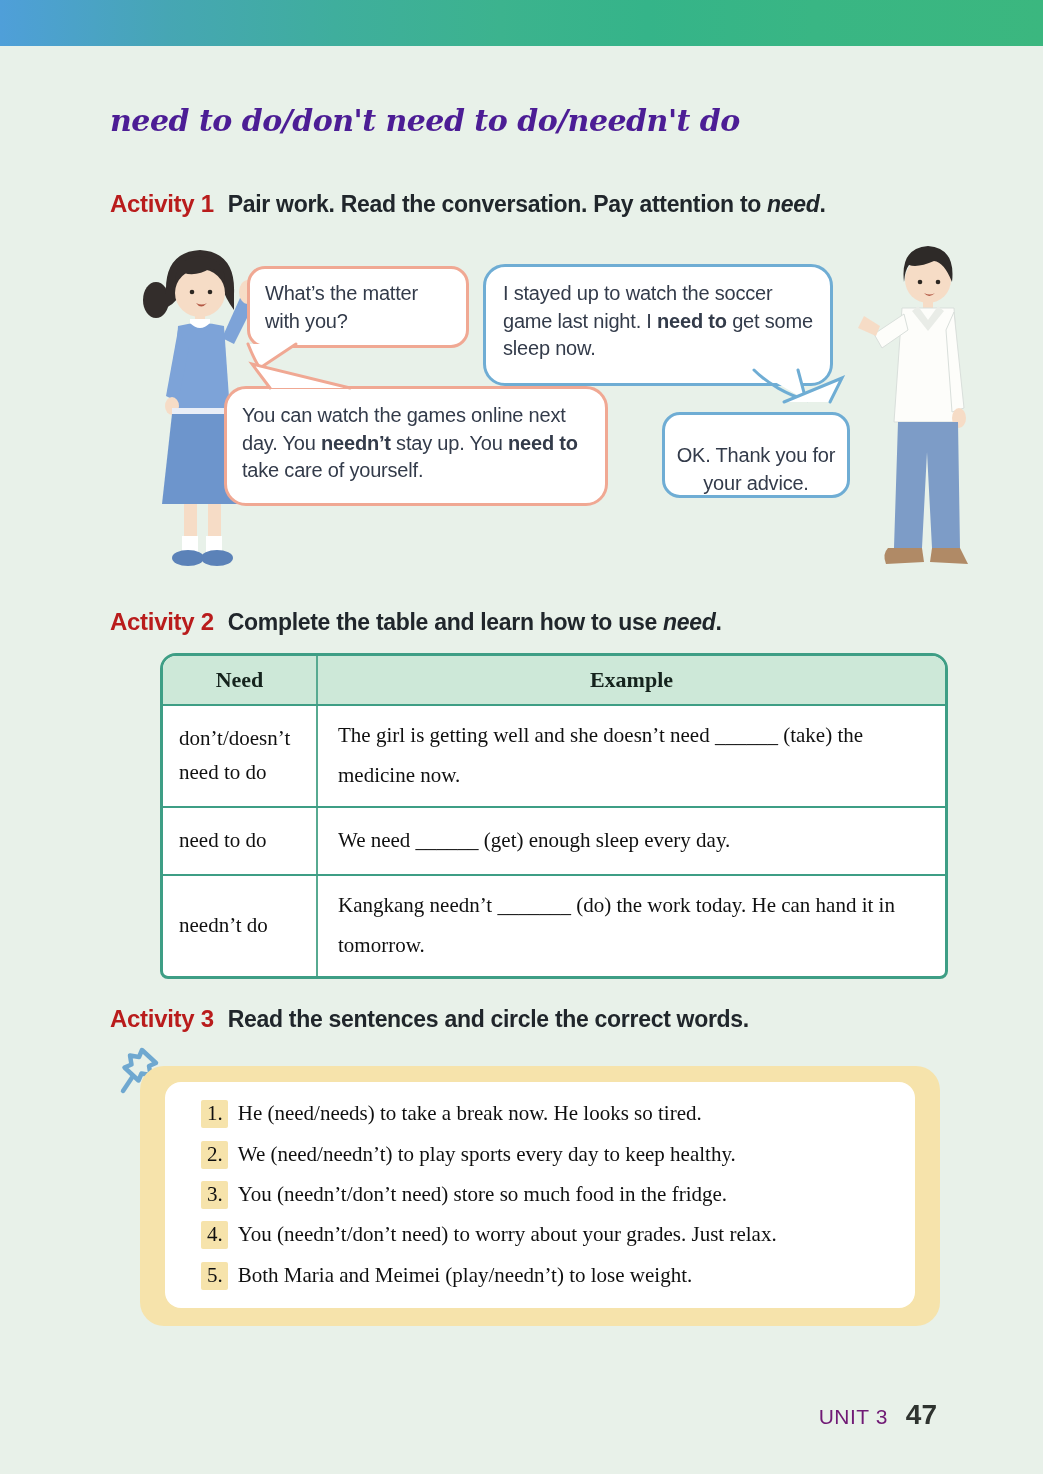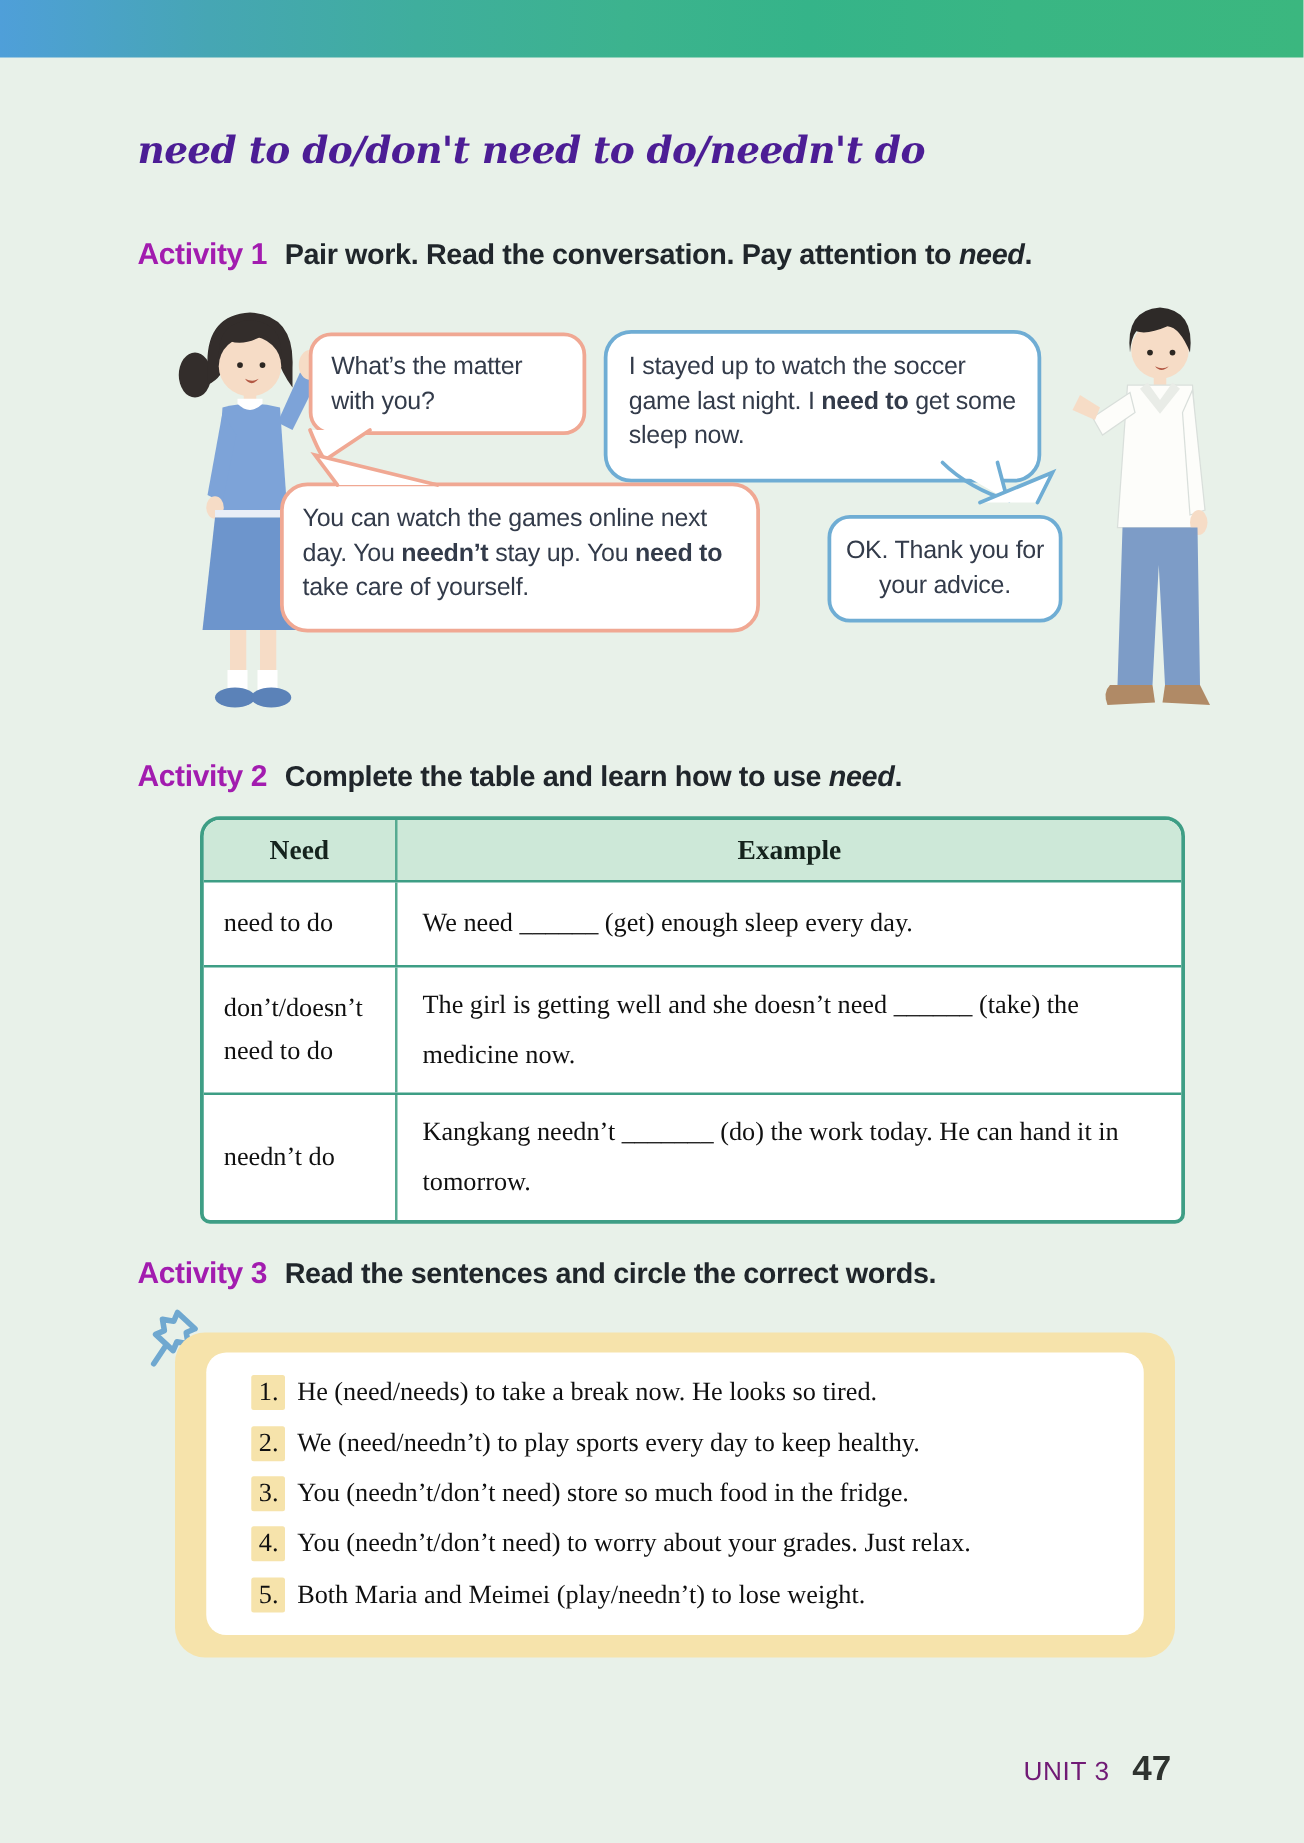--- a/index.html
+++ b/index.html
@@ -4,37 +4,37 @@
 <style>
   html,body{margin:0;padding:0;background:#e8f1e9;}
   .page{position:relative;width:1043px;height:1474px;margin:0 auto;background:#e8f1e9;
         font-family:"Liberation Sans",sans-serif;overflow:hidden;}
   .top-bar{position:absolute;left:0;top:0;width:1043px;height:46px;
         background:linear-gradient(90deg,#4f9fd9 0%,#46a6b4 16%,#3fae9d 32%,#3cb38e 48%,#35b489 62%,#39b684 78%,#3bb77f 100%);}
   .page-title{position:absolute;left:110px;top:103px;margin:0;
         font-family:"DejaVu Serif",serif;font-style:italic;font-weight:700;
         font-size:30px;color:#4c1d95;letter-spacing:-0.5px;}
   .activity-heading{position:absolute;left:110px;white-space:nowrap;}
-  .activity-label{font-weight:700;font-size:24px;color:#a21caf;letter-spacing:-0.3px;margin-right:14px;}
+  .activity-label{font-weight:700;font-size:24px;color:#b91c1c;letter-spacing:-0.3px;margin-right:14px;}
   .activity-instruction{font-weight:700;font-size:23px;color:#20262b;letter-spacing:-0.3px;}
   .activity-instruction .ital{font-style:italic;}
   .a1{top:190px;} .a2{top:608px;} .a3{top:1005px;}
 
   .scene{position:absolute;inset:0;pointer-events:none;}
   .char{position:absolute;}
   .bubble{position:absolute;background:#fff;box-sizing:border-box;color:#333b4a;
         font-size:20px;line-height:1.38;letter-spacing:-0.2px;}
   .bubble p{margin:0;}
   .bubble .b{font-weight:700;}
   .salmon{border:3px solid #f0a893;}
   .blue{border:3px solid #6fadd4;margin-top:12px;}
   .bubble-1{left:247px;top:266px;width:222px;height:82px;border-radius:18px;padding:11px 15px;}
   .bubble-2{left:483px;top:252px;width:350px;height:122px;border-radius:22px;padding:13px 17px;}
   .bubble-3{left:224px;top:386px;width:384px;height:120px;border-radius:22px;padding:13px 15px;}
-  .bubble-4{left:662px;top:400px;width:188px;height:86px;border-radius:18px;padding:12px 6px;text-align:center;}
+  .bubble-4{left:662px;top:400px;width:188px;height:86px;border-radius:18px;padding:27px 6px;text-align:center;}
   .tail{position:absolute;overflow:visible;}
 
   .grammar-table{position:absolute;left:160px;top:653px;width:788px;background:#fff;
         border:3px solid #3e9e85;border-radius:16px 16px 8px 8px;overflow:hidden;
         font-family:"Liberation Serif",serif;box-sizing:border-box;}
   .t-row{display:grid;grid-template-columns:155px 1fr;}
   .t-row + .t-row{border-top:2px solid #3e9e85;}
   .t-head{background:#cde8d8;height:48px;}
   .t-head .t-cell{display:flex;align-items:center;justify-content:center;
         font-weight:700;font-size:22px;color:#15231d;}
@@ -152,27 +152,27 @@
 
   <div class="activity-heading a2">
     <span class="activity-label">Activity 2</span><span class="activity-instruction"><span>Complete the table and learn how to use </span><span class="ital">need</span><span>.</span></span>
   </div>
 
   <div class="grammar-table">
     <div class="t-row t-head">
       <div class="t-cell t-c1">Need</div>
       <div class="t-cell t-c2">Example</div>
     </div>
+    <div class="t-row t-body row-2">
+      <div class="t-cell t-c1">don’t/doesn’t need to do</div>
+      <div class="t-cell t-c2">The girl is getting well and she doesn’t need ______ (take) the medicine now.</div>
+    </div>
     <div class="t-row t-body row-1">
       <div class="t-cell t-c1">need to do</div>
       <div class="t-cell t-c2">We need ______ (get) enough sleep every day.</div>
-    </div>
-    <div class="t-row t-body row-2">
-      <div class="t-cell t-c1">don’t/doesn’t need to do</div>
-      <div class="t-cell t-c2">The girl is getting well and she doesn’t need ______ (take) the medicine now.</div>
     </div>
     <div class="t-row t-body row-3">
       <div class="t-cell t-c1">needn’t do</div>
       <div class="t-cell t-c2">Kangkang needn’t _______ (do) the work today. He can hand it in tomorrow.</div>
     </div>
   </div>
 
   <div class="activity-heading a3">
     <span class="activity-label">Activity 3</span><span class="activity-instruction"><span>Read the sentences and circle the correct words.</span></span>
   </div>

